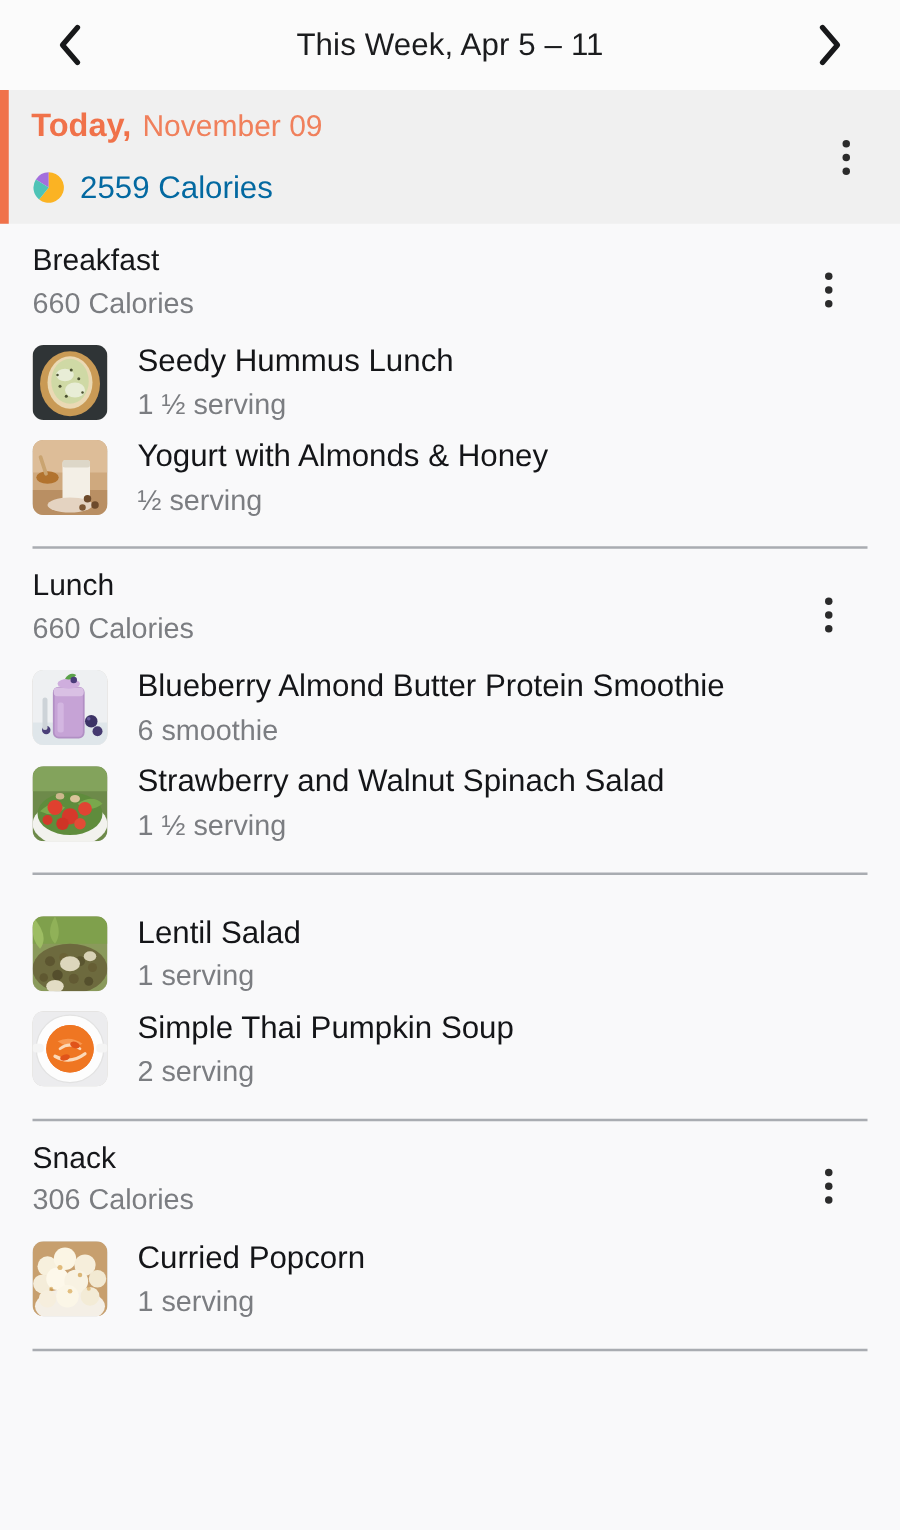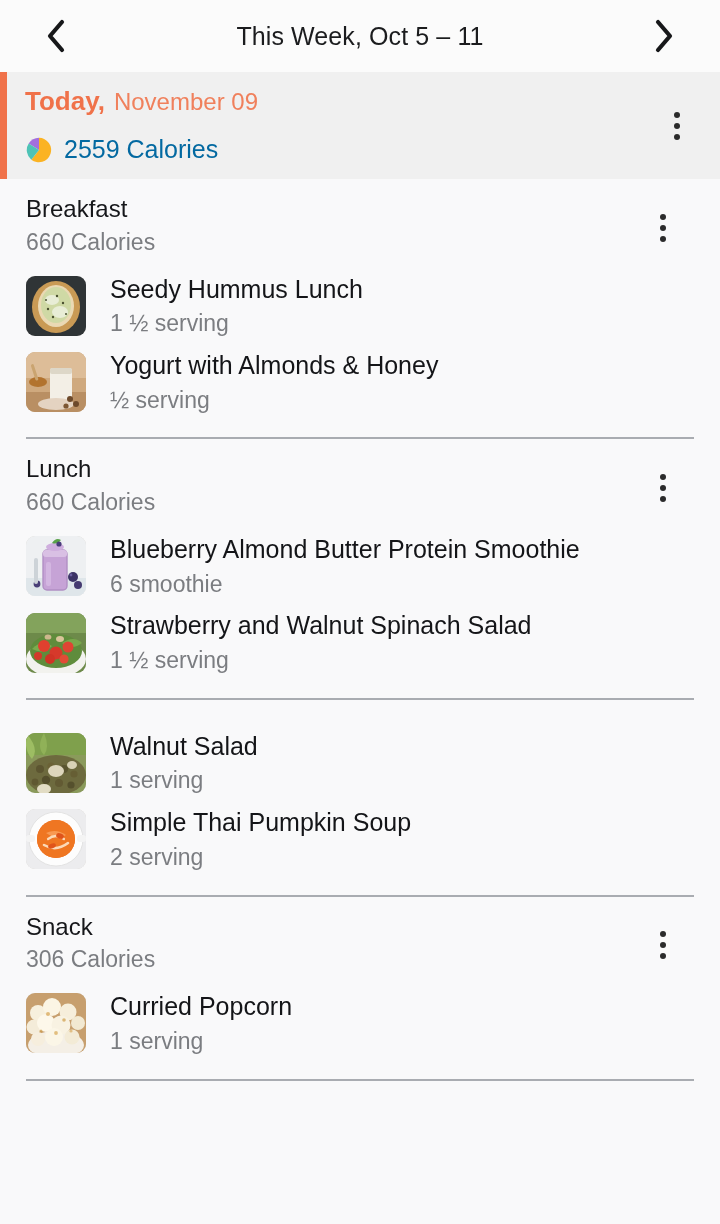--- a/index.html
+++ b/index.html
@@ -93,21 +93,21 @@
     display:block;
     width:6px; height:6px; border-radius:50%;
     background:#2b2b2b;
   }
   .today-kebab{ margin-right:20px; }
 
   
   .meals{ background:#f9f9fa; }
   .meal{ position:relative; padding-top:15px; }
   .meal-head{
-    display:flex; align-items:center;
+    display:flex; align-items:flex-end;
     padding:0 20px 0 26px;
   }
   .meal-head-text{ flex:1; }
   .meal-name{
     font-size:24px; color:#16171a; line-height:1.28;
   }
   .meal-cal{
     font-size:23px; color:#7b7d81; line-height:1.3; margin-top:3px;
   }
   .meal-kebab{ margin-top:4px; margin-right:14px; }
@@ -145,21 +145,21 @@
 </style>
 </head>
 <body>
 
 <div class="topbar">
   <div class="nav-arrow">
     <svg width="22" height="36" viewBox="0 0 22 36">
       <polyline points="17,4 5,18 17,32" fill="none" stroke="#17181a" stroke-width="4.2" stroke-linecap="round" stroke-linejoin="round"></polyline>
     </svg>
   </div>
-  <div class="week-title">This Week, Oct 5 – 11</div>
+  <div class="week-title">This Week, Apr 5 – 11</div>
   <div class="nav-arrow">
     <svg width="22" height="36" viewBox="0 0 22 36">
       <polyline points="5,4 17,18 5,32" fill="none" stroke="#17181a" stroke-width="4.2" stroke-linecap="round" stroke-linejoin="round"></polyline>
     </svg>
   </div>
 </div>
 
 <div class="today-band">
   <div class="today-accent"></div>
   <div class="today-inner">
@@ -324,21 +324,21 @@
               <circle cx="20" cy="47" r="4.2" fill="#544e2c"></circle>
               <circle cx="33" cy="50" r="4" fill="#625a33"></circle>
               <circle cx="45" cy="52" r="3.6" fill="#55502d"></circle>
               <circle cx="9" cy="49" r="3.4" fill="#5f5831"></circle>
               <ellipse cx="30" cy="38" rx="8" ry="6" fill="#ddd6bc"></ellipse>
               <ellipse cx="18" cy="56" rx="7" ry="5" fill="#e2dcc4"></ellipse>
               <ellipse cx="46" cy="32" rx="5" ry="4" fill="#d8d2b6"></ellipse>
             </svg>
           </div>
           <div class="food-text">
-            <div class="food-name">Walnut Salad</div>
+            <div class="food-name">Lentil Salad</div>
             <div class="food-serving">1 serving</div>
           </div>
         </div>
         <div class="food-row">
           <div class="thumb">
             <svg viewBox="0 0 60 60">
               <rect width="60" height="60" fill="#ececee"></rect>
               <circle cx="30" cy="30" r="27" fill="#fdfdfd"></circle>
               <circle cx="30" cy="30" r="27" fill="none" stroke="#e2e2e2" stroke-width="1"></circle>
               <circle cx="30" cy="30" r="19" fill="#f26b1d"></circle>

